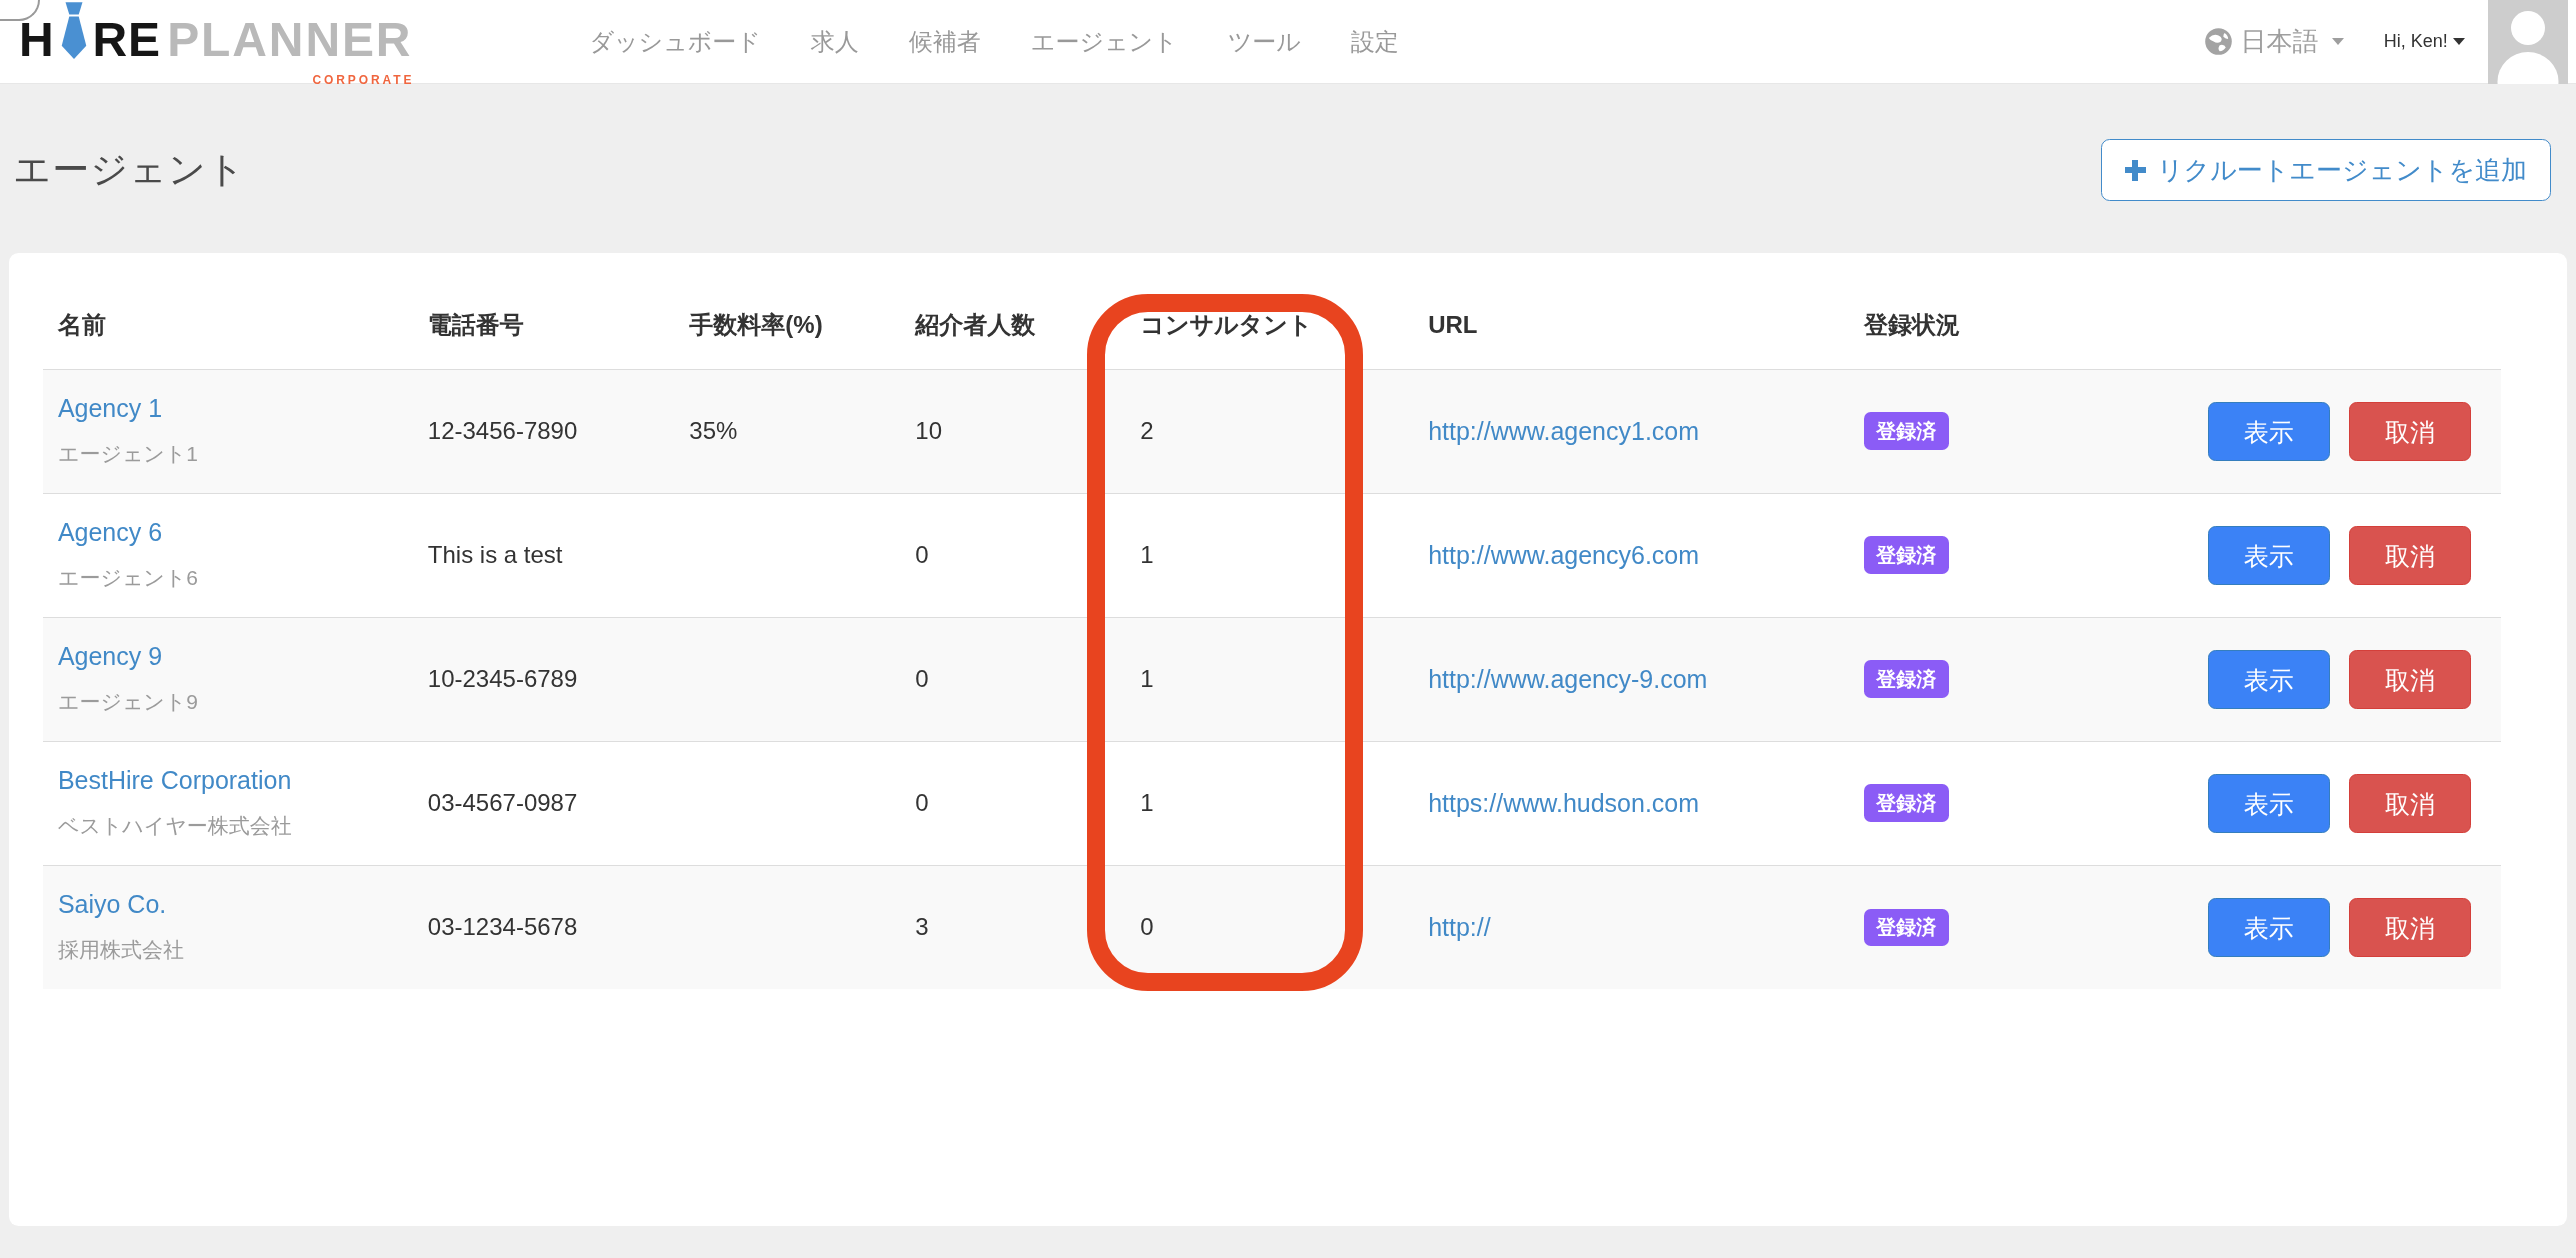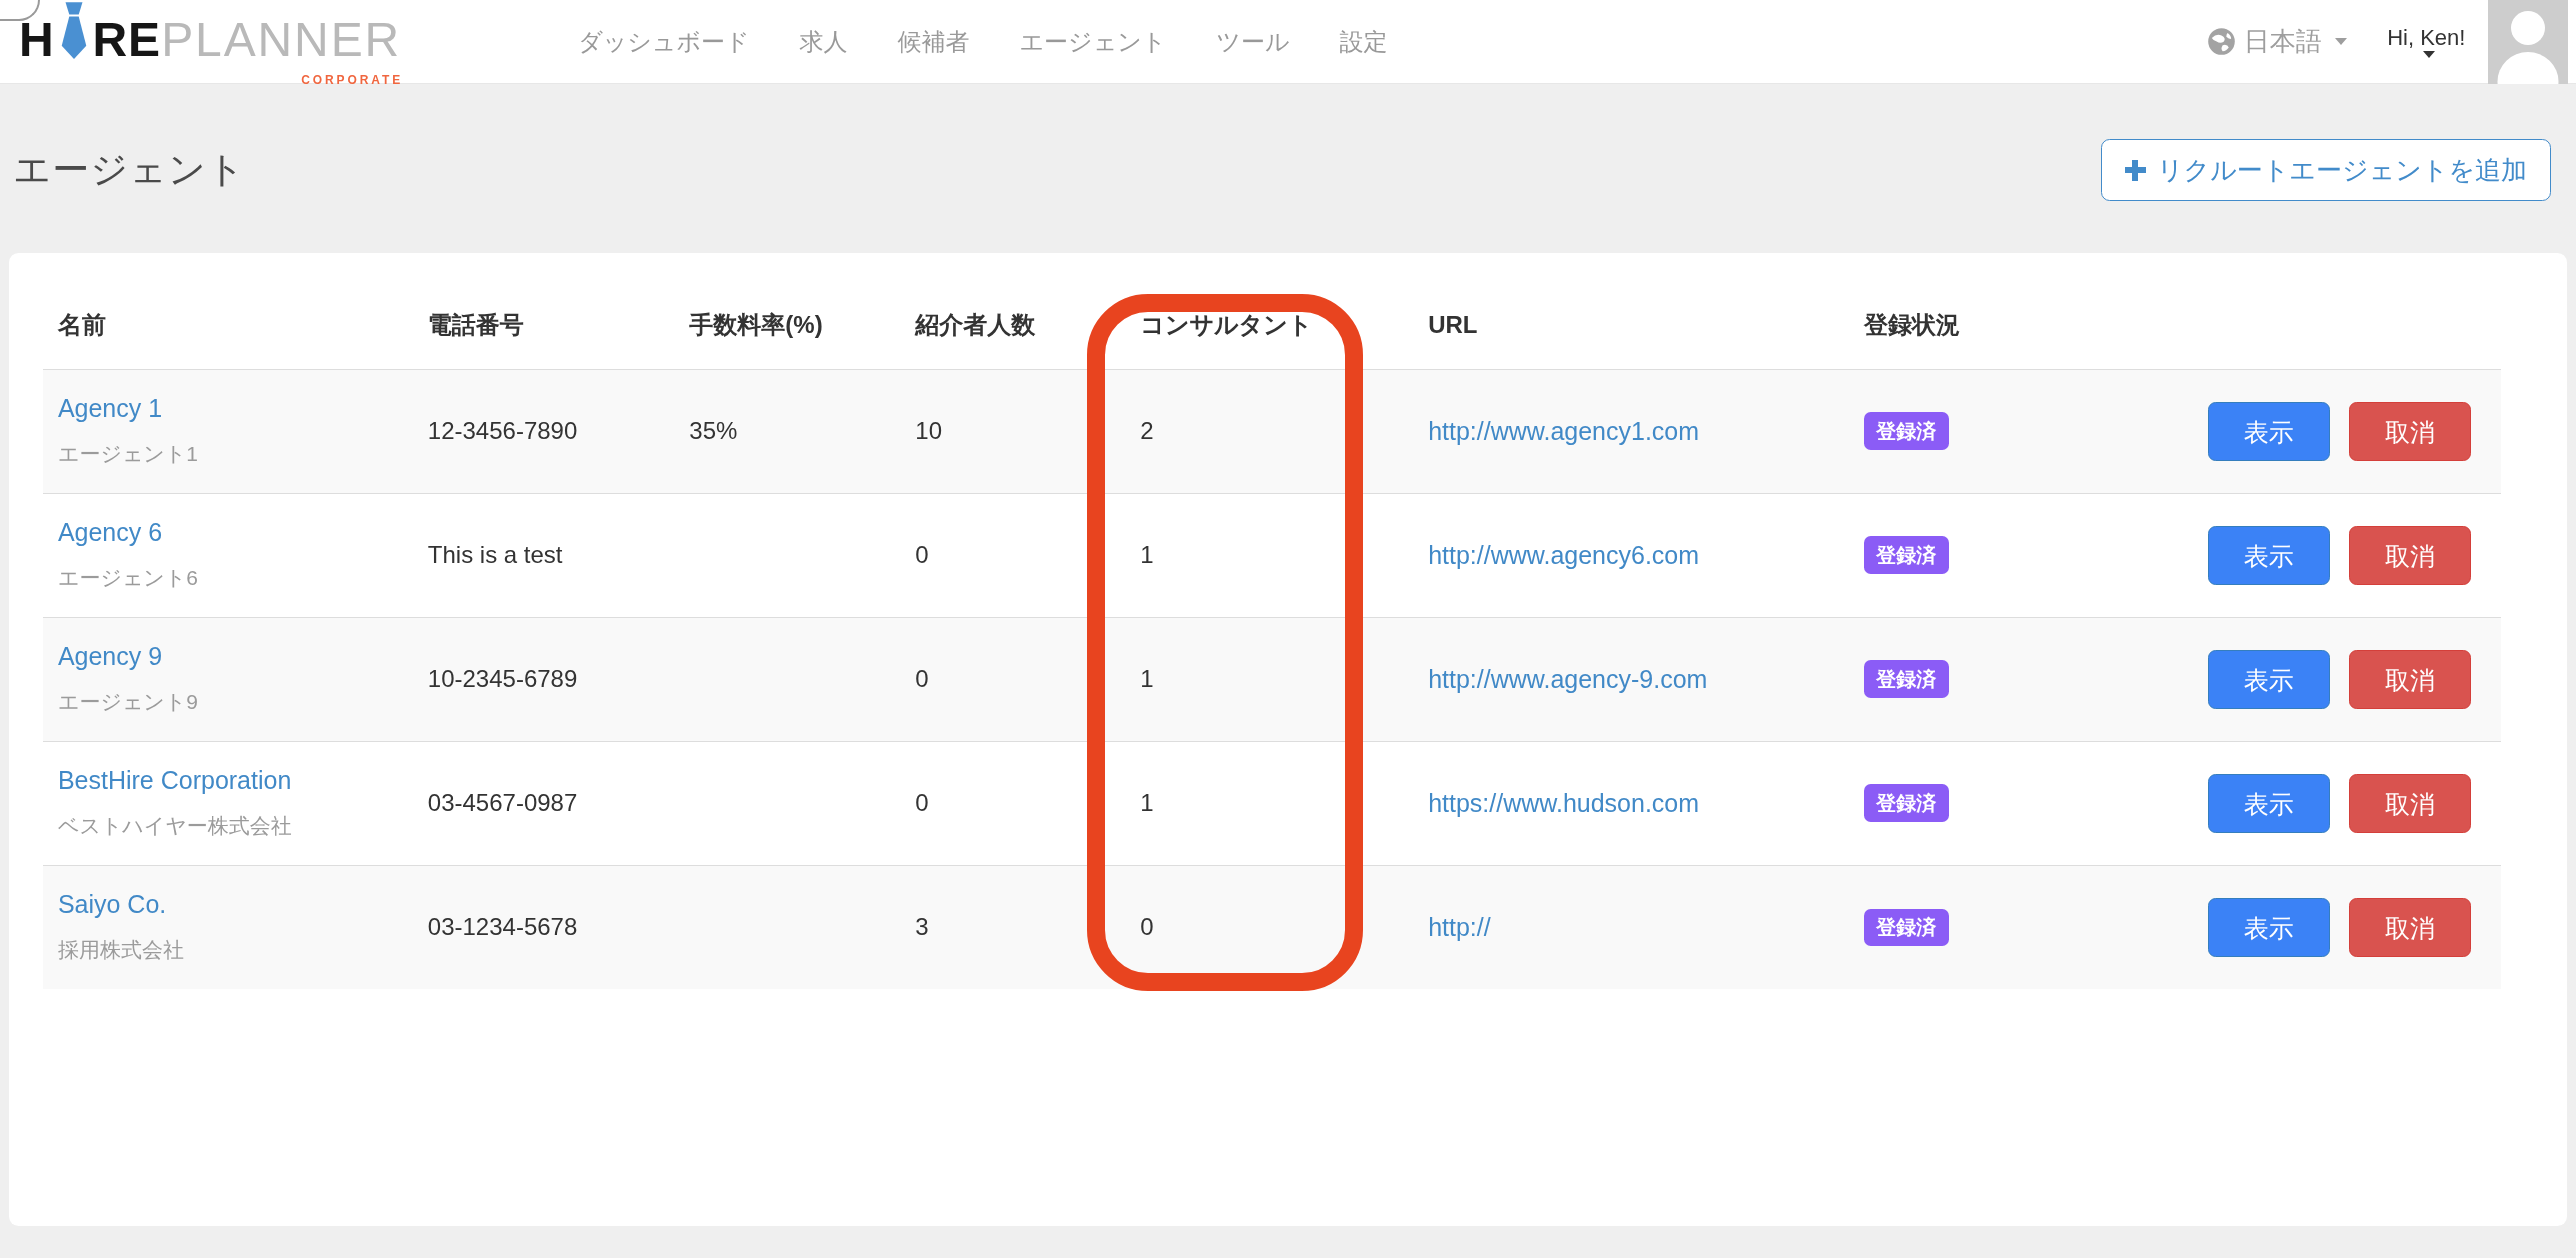--- a/index.html
+++ b/index.html
@@ -17,34 +17,34 @@
   }
   .corner-curve {
     position:absolute; left:-29px; top:-11.4px; width:69px; height:32px;
     border:2.9px solid #9a9a9a; border-top:none; border-left:none;
     border-radius:0 0 21px 0; background:transparent;
   }
   .logo { position:relative; display:flex; align-items:flex-end; padding:7.6px 0 25px 5.7px; }
   .logo-line { display:flex; align-items:flex-end; line-height:1; }
   .logo-hire { font-size:48px; font-weight:800; color:#161616; letter-spacing:1px; }
   .logo-tie { margin:0 1.9px; display:inline-block; }
-  .logo-planner { font-size:48px; font-weight:400; color:#b9b9b9; letter-spacing:1.9px; }
+  .logo-planner { font-size:48px; font-weight:700; color:#b9b9b9; letter-spacing:1.9px;margin-left:6px; }
   .logo-sub {
     position:absolute; right:-1.9px; bottom:1.9px; font-size:12px; font-weight:700;
     color:#f0663f; letter-spacing:2.9px;
   }
 
   .nav { display:flex; gap:50px; margin-left:177px; }
   .nav-item { font-size:24px; color:#999; cursor:pointer; white-space:nowrap; }
 
   .topbar-right { margin-left:auto; display:flex; align-items:center; }
   .lang { display:flex; align-items:center; gap:7.6px; color:#9e9e9e; font-size:26px; cursor:pointer; }
   .caret { width:0; height:0; border-left:6.7px solid transparent; border-right:6.7px solid transparent;
            border-top:7.6px solid #9e9e9e; margin-left:5.7px; }
-  .user { display:flex; align-items:center; margin-left:40px; font-size:22px; color:#333; cursor:pointer;flex-direction:column; }
+  .user { display:flex; align-items:center; margin-left:40px; font-size:18px; color:#333; cursor:pointer; }
   .user .caret { border-top-color:#333; }
   .avatar {
     width:80px; height:84px; background:#cdcdcd; margin-left:23px; margin-right:7.6px;
     position:relative; overflow:hidden; cursor:pointer;
   }
   .avatar .head { position:absolute; top:11.4px; left:50%; transform:translateX(-50%);
     width:34px; height:34px; border-radius:50%; background:#fff; }
   .avatar .body { position:absolute; bottom:-27px; left:50%; transform:translateX(-50%);
     width:61px; height:59px; border-radius:50%; background:#fff; }
 

